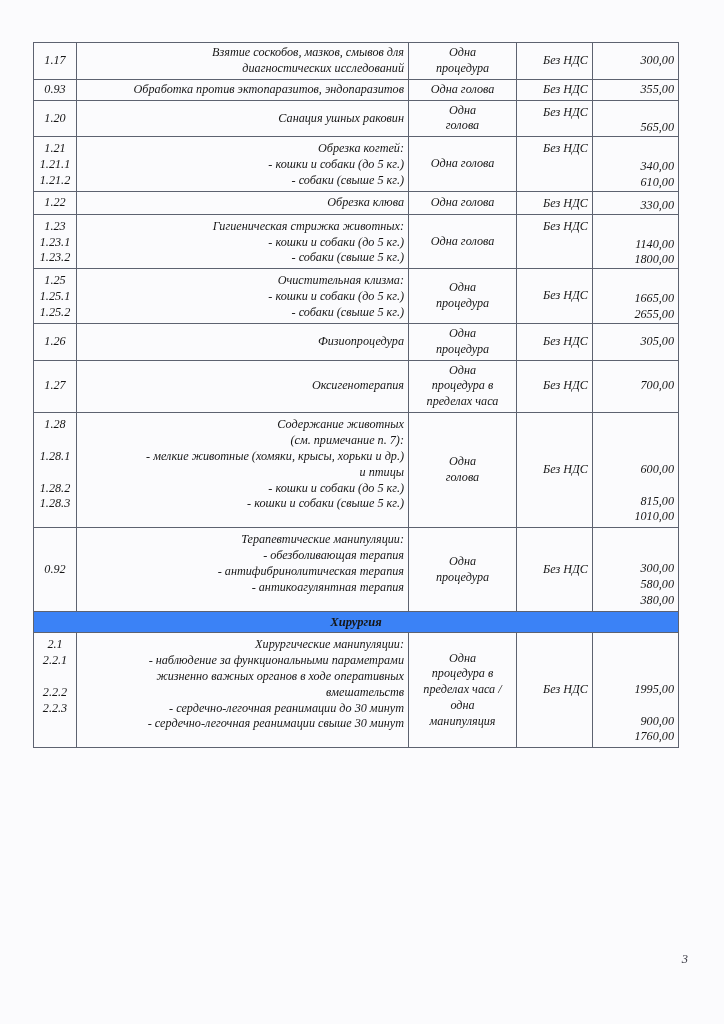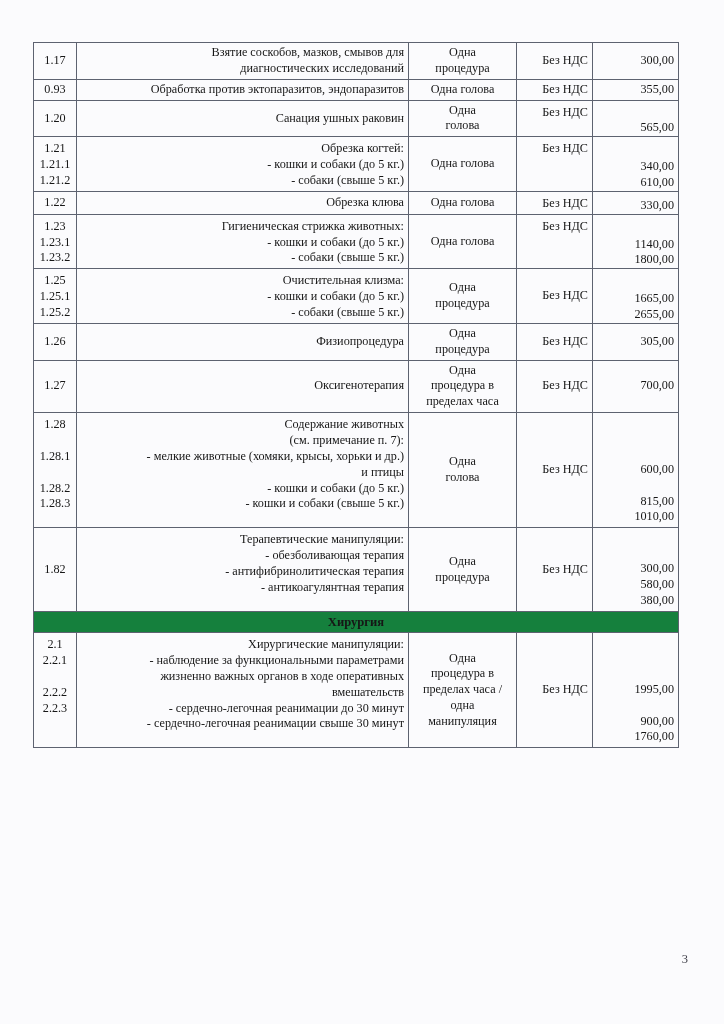--- a/index.html
+++ b/index.html
@@ -13,20 +13,21 @@
     font-family: "Liberation Serif", "DejaVu Serif", serif;
     color: #161616;
     position: relative;
     overflow: hidden;
   }
   .page {
     position: absolute;
     left: 0; top: 0;
     width: 724px;
     height: 1024px;
+    font-style: italic;
   }
   .price-table {
     position: absolute;
     left: 33px;
     top: 42px;
     width: 645px;
     border-collapse: collapse;
     table-layout: fixed;
     font-size: 12.2px;
     line-height: 1.30;
@@ -81,21 +82,21 @@
     margin-top: 36px;
   }
   .price.top { vertical-align: top; padding-top: 17px; }
   .price.bottom { vertical-align: bottom; padding-bottom: 0; }
   .price .line { display: block; }
   .price .blank { display: block; visibility: hidden; }
 
   .section-head {
     text-align: center;
     font-weight: bold;
-    background: #15803d;
+    background: #3b82f6;
     font-size: 12.6px;
     padding: 7px 4px;
   }
 
   .page-number {
     position: absolute;
     right: 36px;
     top: 952px;
     font-size: 12.5px;
     color: #3c3c46;
@@ -291,21 +292,21 @@
             <span class="blank">&nbsp;</span>
             <span class="blank">&nbsp;</span>
             <span class="line">600,00</span>
             <span class="blank">&nbsp;</span>
             <span class="line">815,00</span>
             <span class="line">1010,00</span>
           </td>
         </tr>
         <tr>
           <td class="idx">
-            <span class="line">1.82</span>
+            <span class="line">0.92</span>
           </td>
           <td class="name top">
             <span class="line">Терапевтические манипуляции:</span>
             <span class="line">- обезболивающая терапия</span>
             <span class="line">- антифибринолитическая терапия</span>
             <span class="line">- антикоагулянтная терапия</span>
           </td>
           <td class="unit">
             <span class="line">Одна</span>
             <span class="line">процедура</span>

